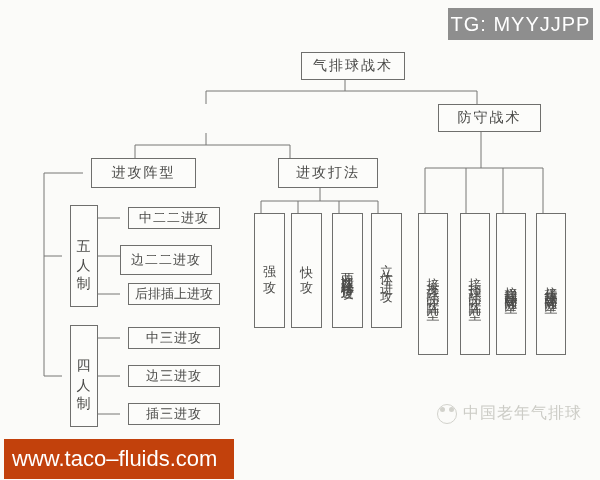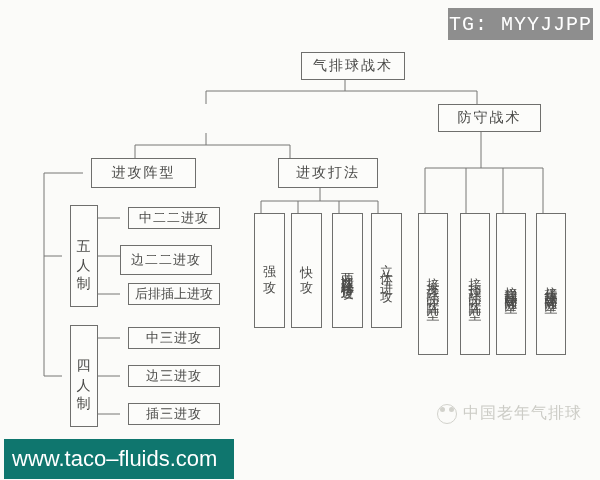--- a/index.html
+++ b/index.html
@@ -20,26 +20,26 @@
     font-size:13px;line-height:1;
   }
   .v2{letter-spacing:16px;}
   .v3{letter-spacing:18px;font-size:14px;}
   .v4{letter-spacing:9px;}
   .v7{letter-spacing:5px;}
   .v8{letter-spacing:2px;}
   .badge-tg{
     position:absolute;left:448px;top:8px;width:145px;height:32px;
     background:#8e8e8e;color:#ffffff;display:flex;align-items:center;
-    justify-content:center;font-family:Liberation Mono, monospace;
+    justify-content:center;font-family:Liberation Sans, sans-serif;
     font-size:20px;letter-spacing:1px;
   }
   .url-bar{
     position:absolute;left:4px;top:439px;width:230px;height:40px;
-    background:#0f766e;color:#ffffff;display:flex;align-items:center;
+    background:#c2410c;color:#ffffff;display:flex;align-items:center;
     padding-left:8px;box-sizing:border-box;
     font-family:"Liberation Sans",sans-serif;font-size:22px;
   }
   .watermark{
     position:absolute;left:437px;top:403px;display:flex;align-items:center;
     color:#ccccc6;font-size:16px;letter-spacing:1px;
   }
   .wm-logo{
     width:18px;height:18px;border:1.5px solid #d2d2cc;border-radius:50%;
     margin-right:6px;position:relative;display:inline-block;

